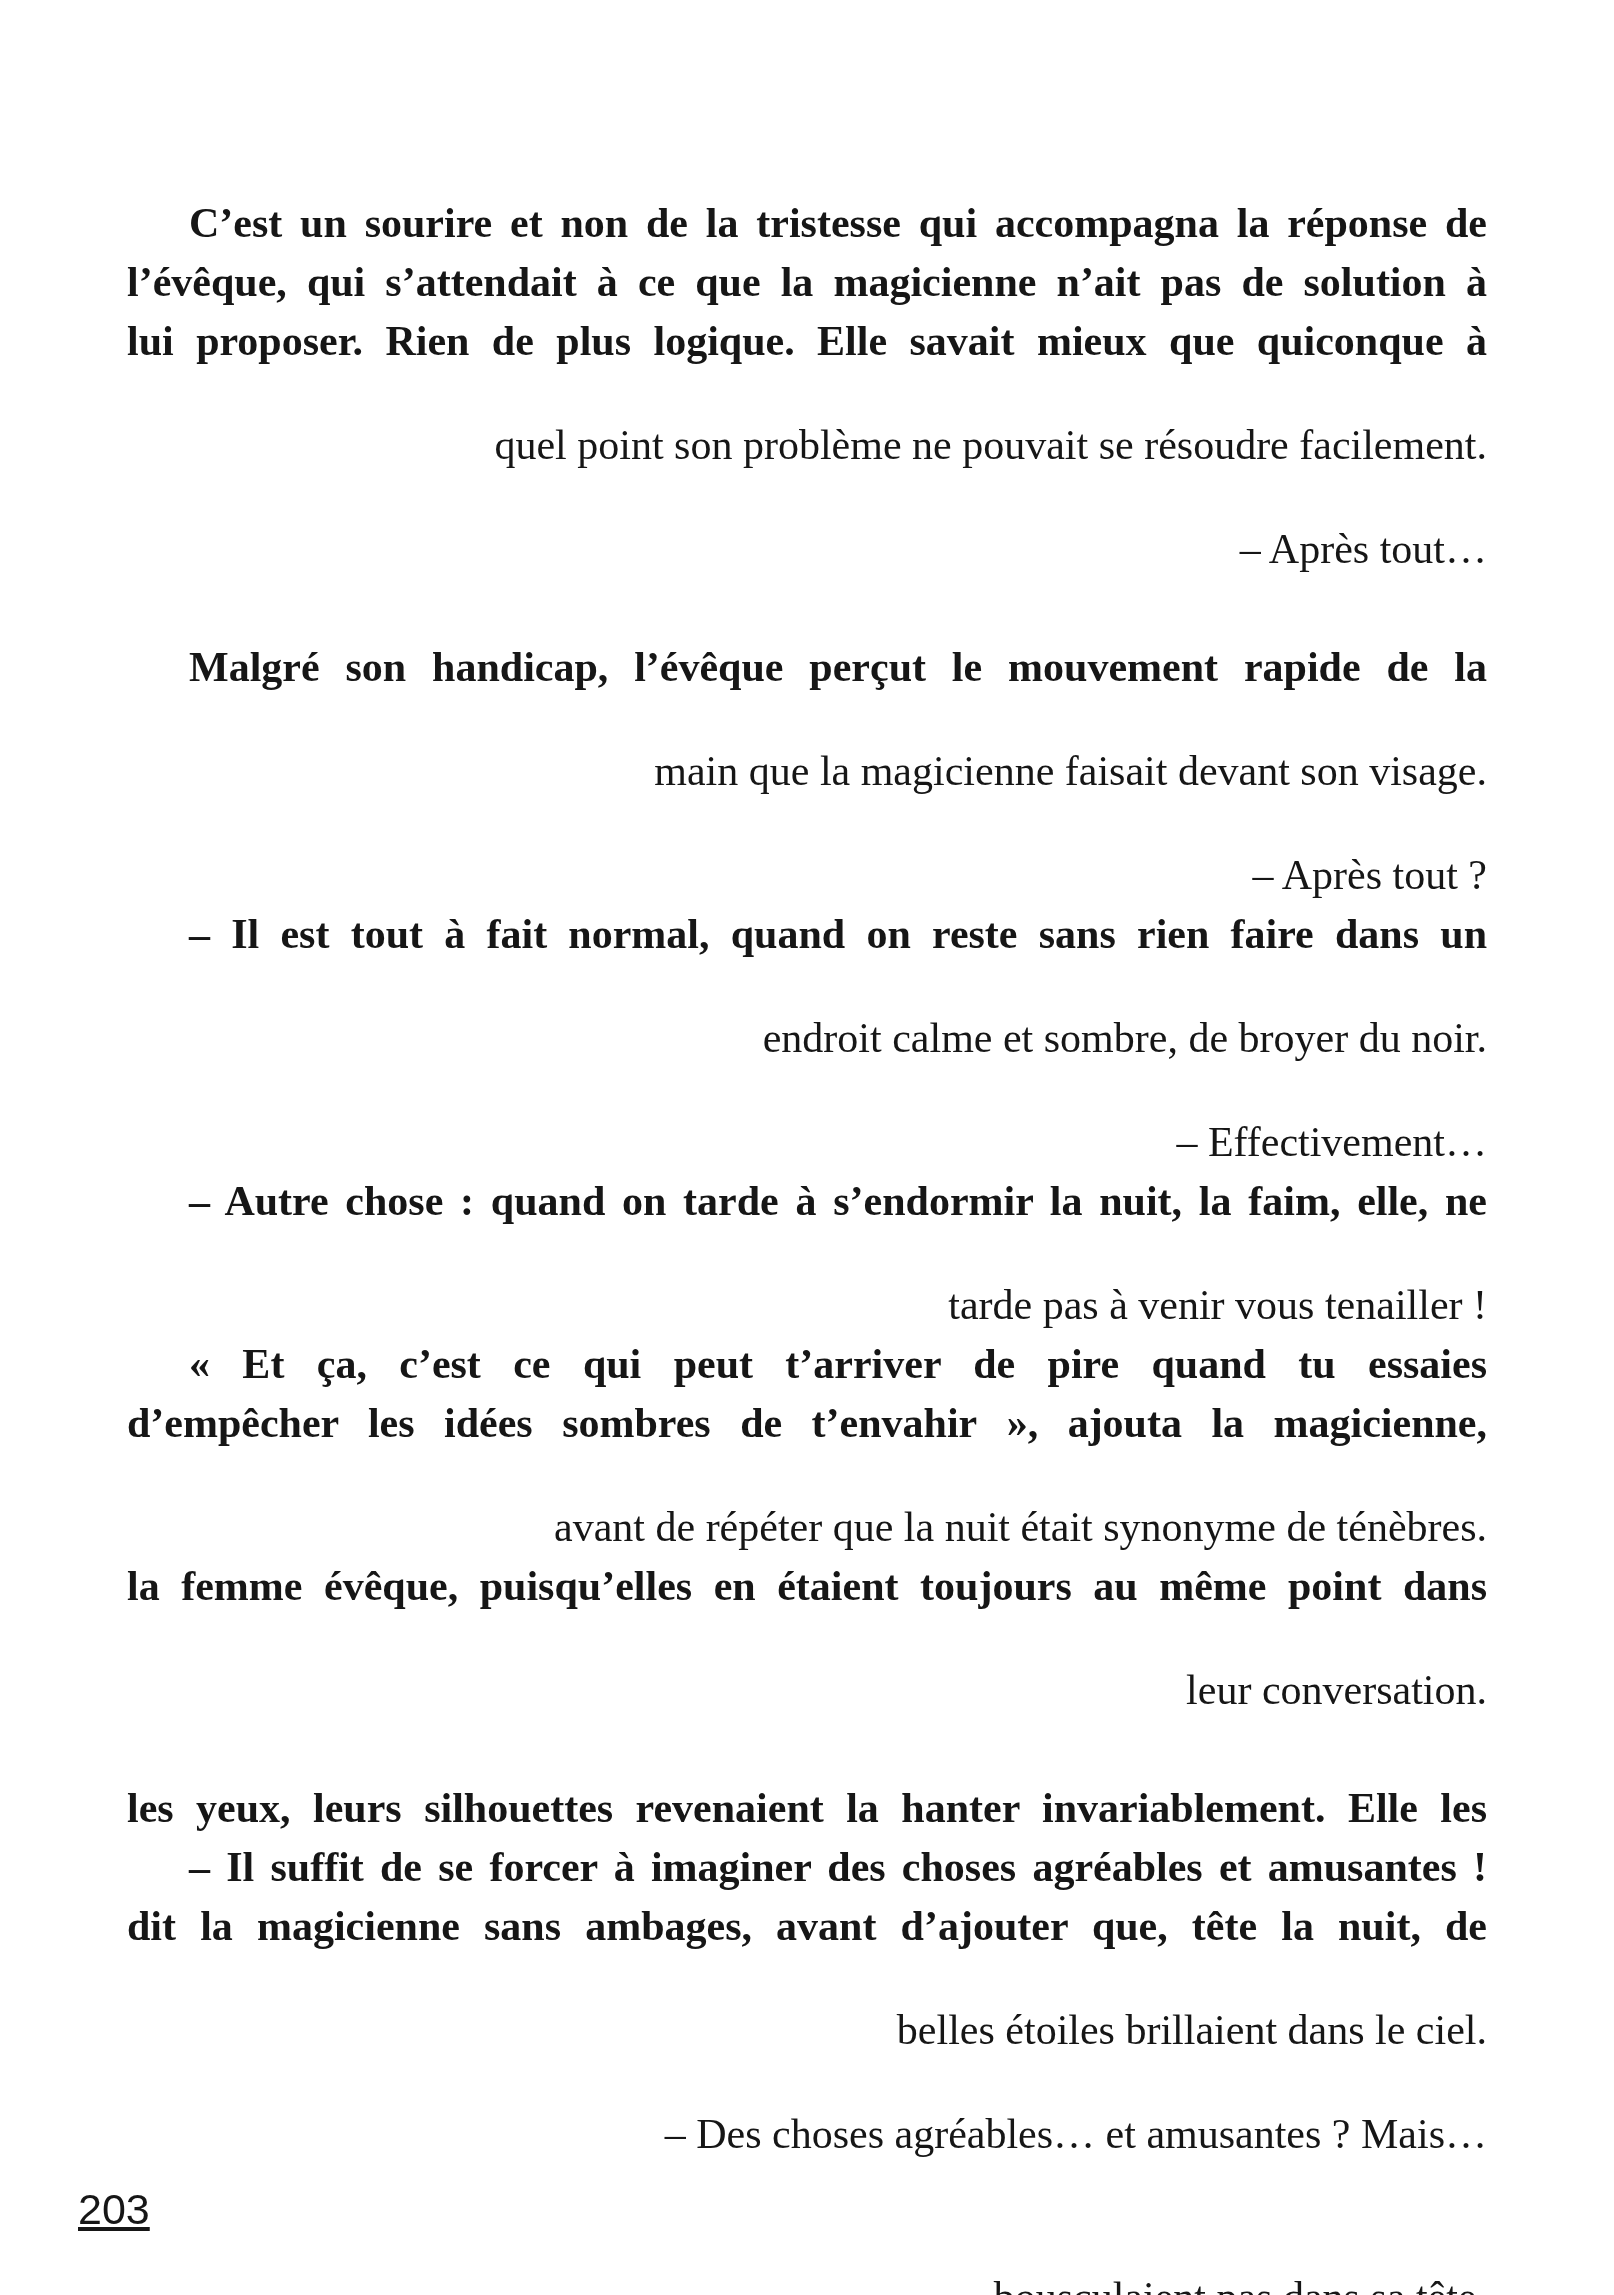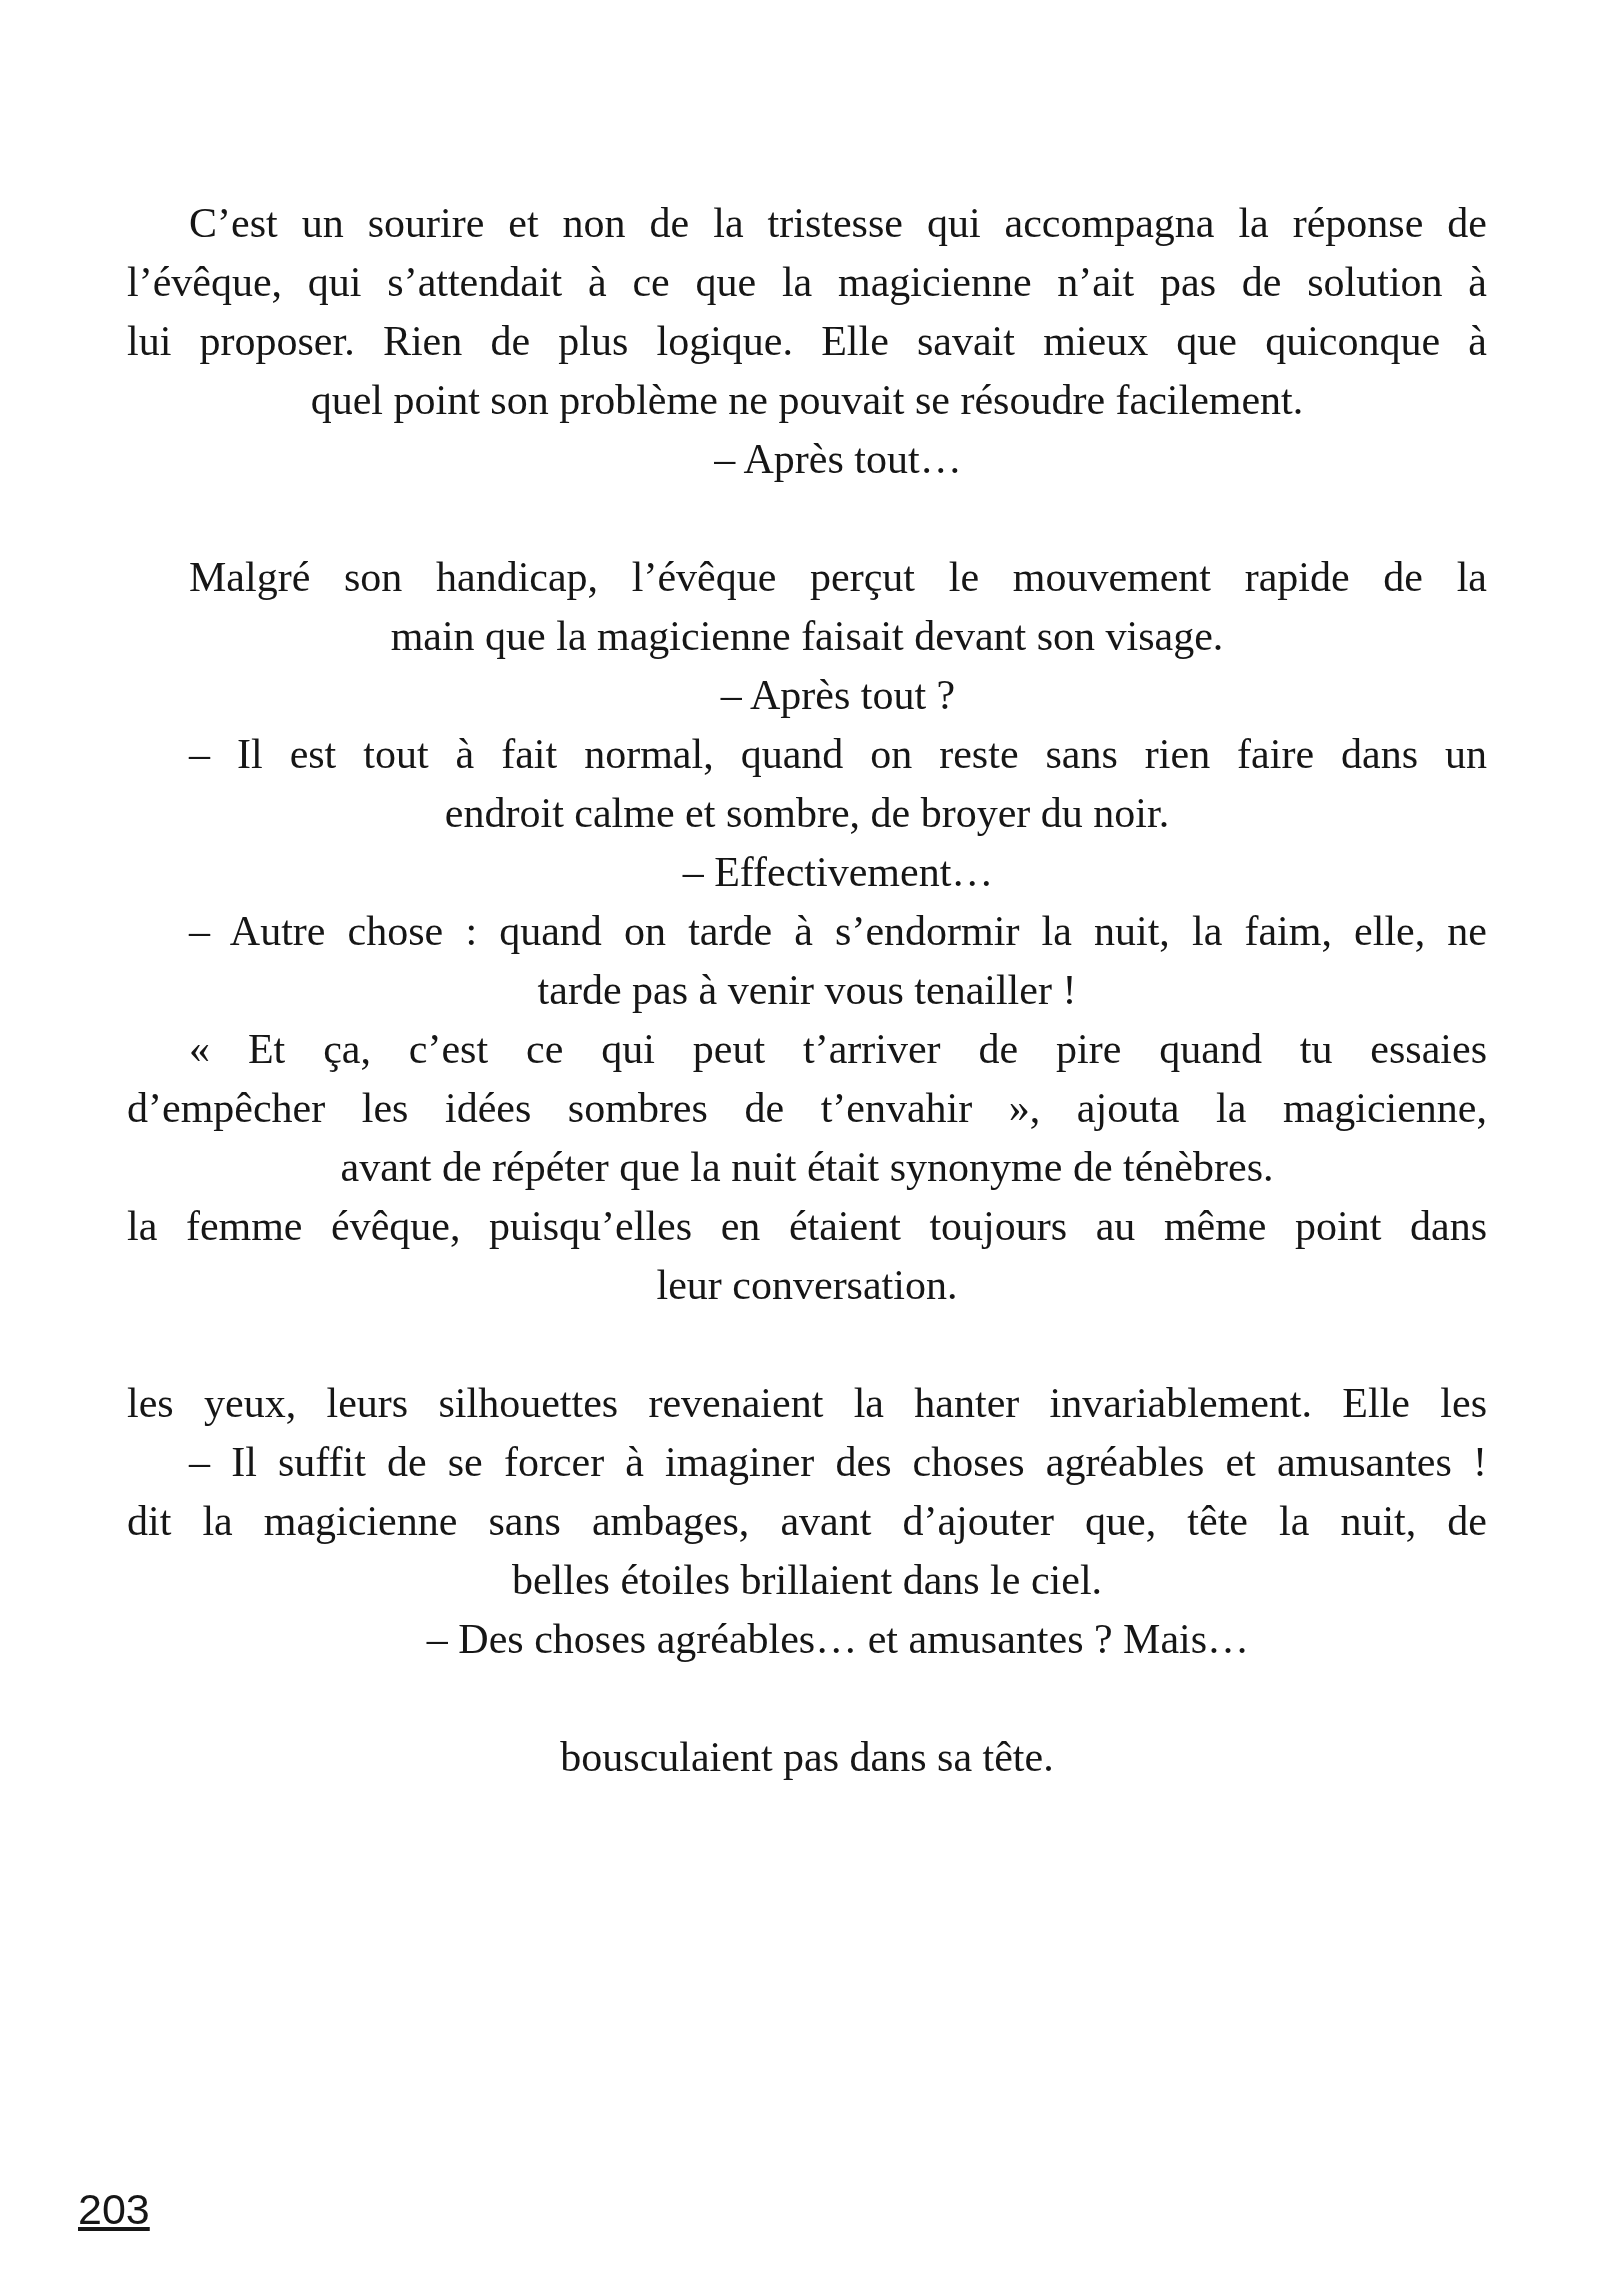--- a/index.html
+++ b/index.html
@@ -19,22 +19,22 @@
     left:127px;
     top:194px;
     width:1360px;
     font-family:"Liberation Serif","DejaVu Serif",serif;
     font-size:42px;
     line-height:59px;
     color:var(--text-color);
   }
   .line{min-height:59px;}
   .line.ind{text-indent:62px;}
-  .line.j{text-align:justify;text-align-last:justify;}
-  .line.l{text-align:center;}
+  .line.j{text-align:justify;text-align-last:justify;font-weight:bold;}
+  .line.l{text-align:right;margin-top:45px;}
   .line.blank{height:59px;}
   .pagenum{
     position:absolute;
     left:78px;
     top:2188px;
     font-family:"Liberation Sans","DejaVu Sans",sans-serif;
     font-size:43px;
     line-height:1;
     color:var(--text-color);
     text-decoration:underline;

